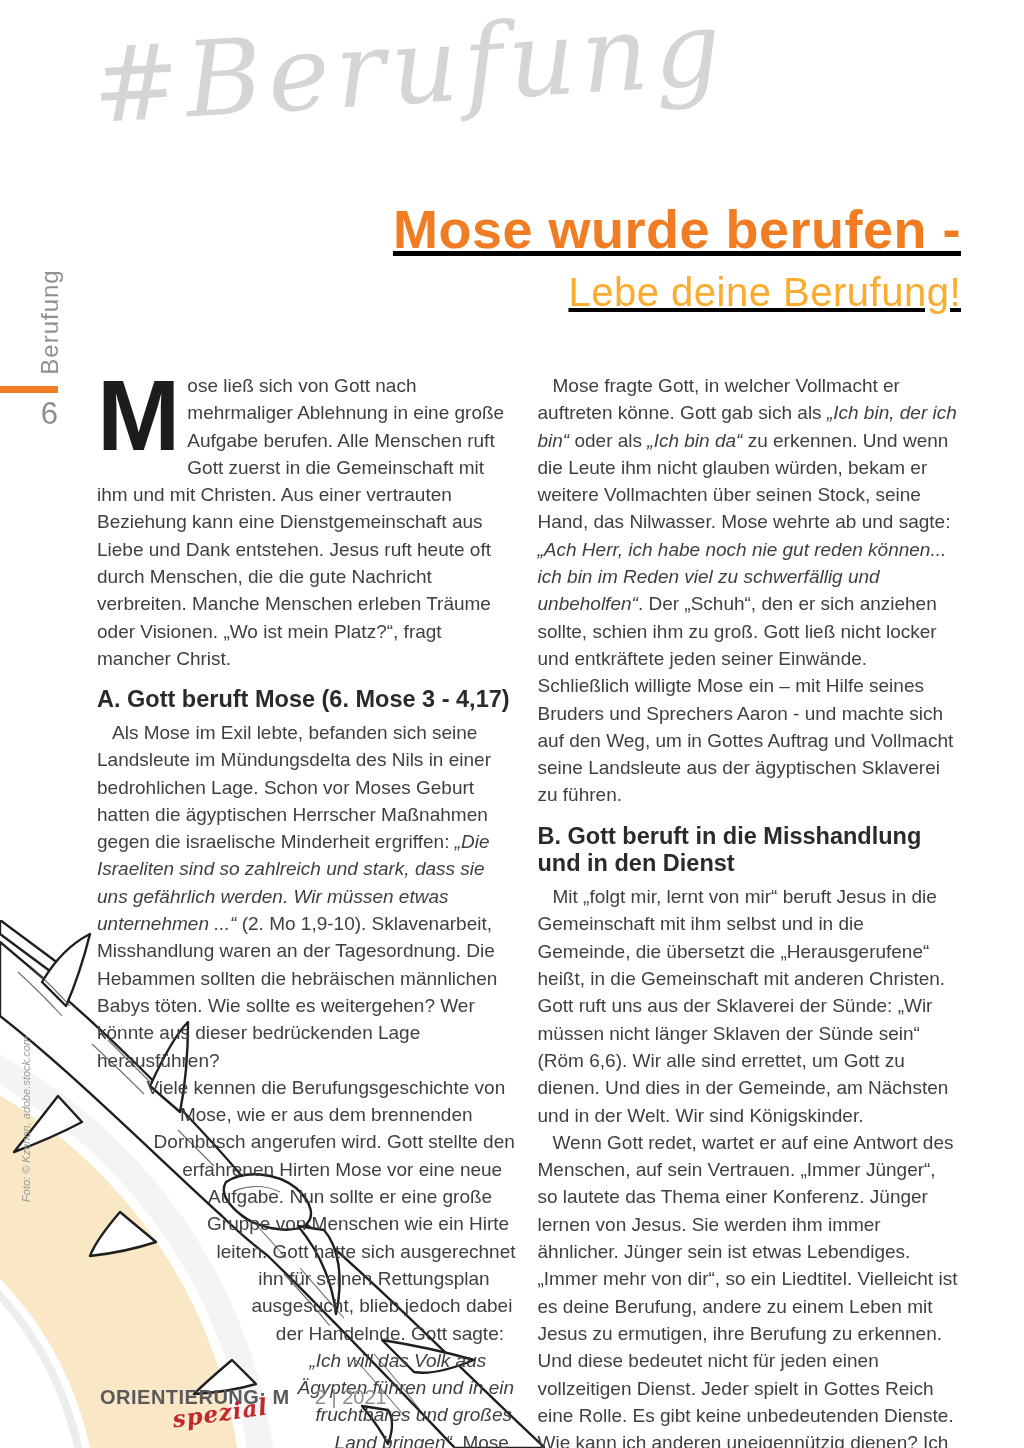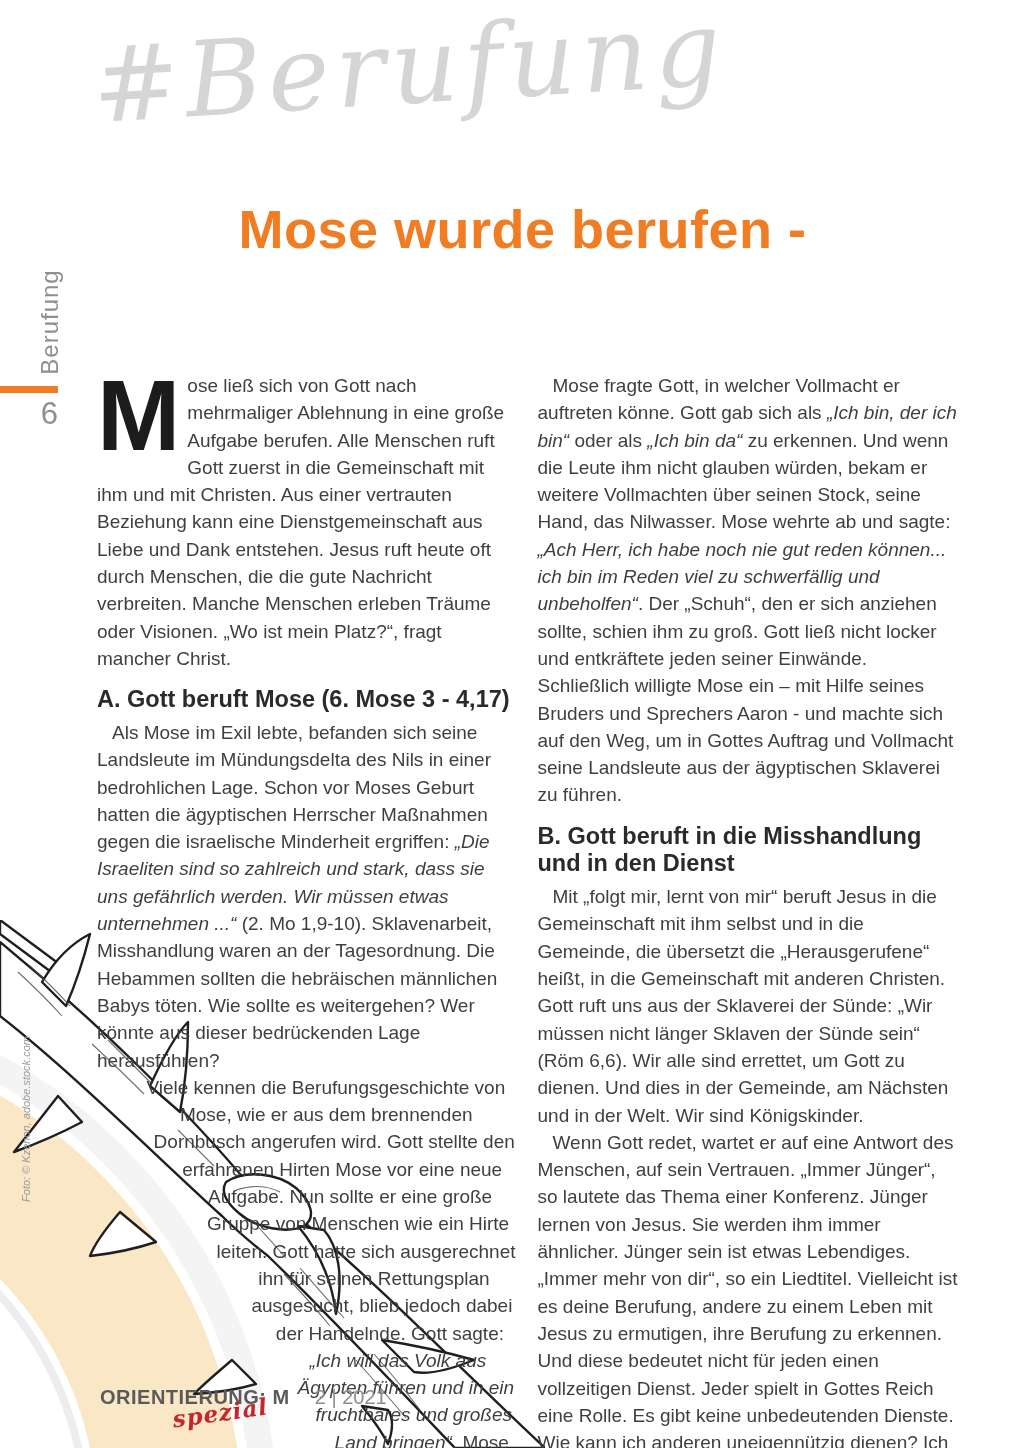--- a/index.html
+++ b/index.html
@@ -12,21 +12,21 @@
   .arcs-svg   { position:absolute; left:0; top:1000px; z-index:0; }
   .branch-svg { position:absolute; left:0; top:920px;  z-index:1; }
 
   
   .watermark {
     position:absolute; left:92px; top:6px; z-index:2;
     font-family:"DejaVu Serif", serif; font-style:italic;
     font-size:104px; letter-spacing:6px; color:#d5d5d5;
     transform:rotate(-3.5deg); white-space:nowrap;
   }
-  .titles { position:absolute; left:92px; top:198px; width:861px; text-align:center; z-index:2; }
+  .titles { position:absolute; left:100px; top:198px; width:861px; text-align:right; z-index:2;text-decoration:underline; }
   .title    { font-size:54px; font-weight:bold; letter-spacing:0.5px; }
   .subtitle { font-size:40px; font-weight:normal; margin-top:10px; letter-spacing:0.5px; }
 
   
   .sidebar-label {
     position:absolute; left:-20px; top:308px; width:140px; z-index:2;
     transform:rotate(-90deg); transform-origin:center;
     font-size:24px; color:#8f8f8f; letter-spacing:1px; text-align:center;
   }
   .sidebar-rule { position:absolute; left:0; top:386px; width:58px; height:7px; z-index:2; }
@@ -124,20 +124,21 @@
       <path d="M356,440 q 30,34 50,58"></path>
       <path d="M374,434 q 28,32 46,56"></path>
       <path d="M236,270 q 24,-8 44,2"></path>
     </g>
   </svg>
 
   <div class="watermark" style="color: rgb(213, 213, 213);">#Berufung</div>
 
   <div class="titles">
     <div class="title" style="color: rgb(240, 125, 35);">Mose wurde berufen -</div>
+    <div class="subtitle" style="color: rgb(251, 171, 46);">Lebe deine Berufung!</div>
   </div>
 
   <div class="sidebar-label">Berufung</div>
   <div class="sidebar-rule" style="background: rgb(240, 125, 35);"></div>
   <div class="page-number">6</div>
 
   <div class="photo-credit">Foto: © Kzenon, adobe.stock.com</div>
 
   <div class="columns">
     <div class="col">

